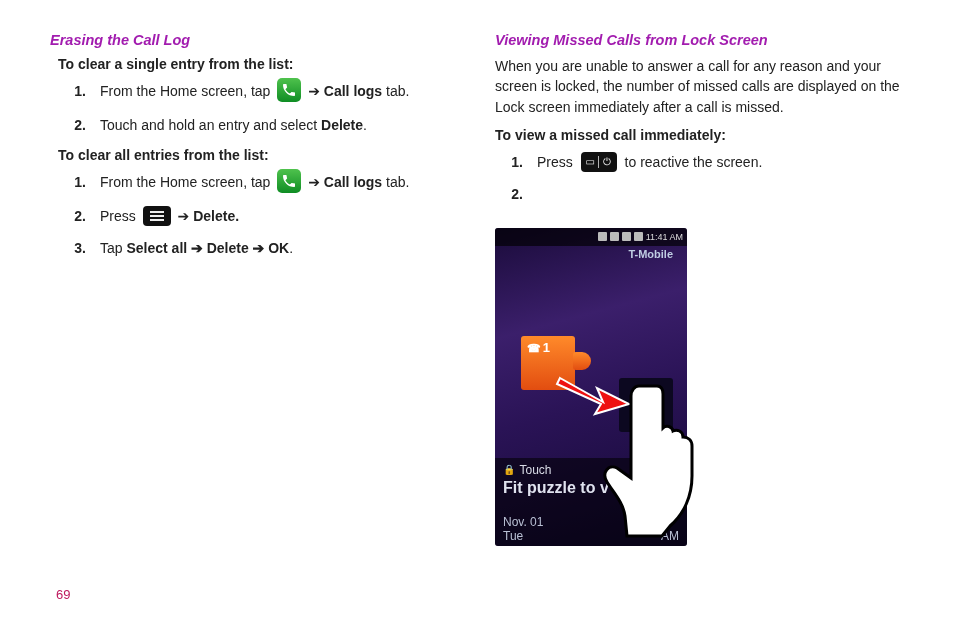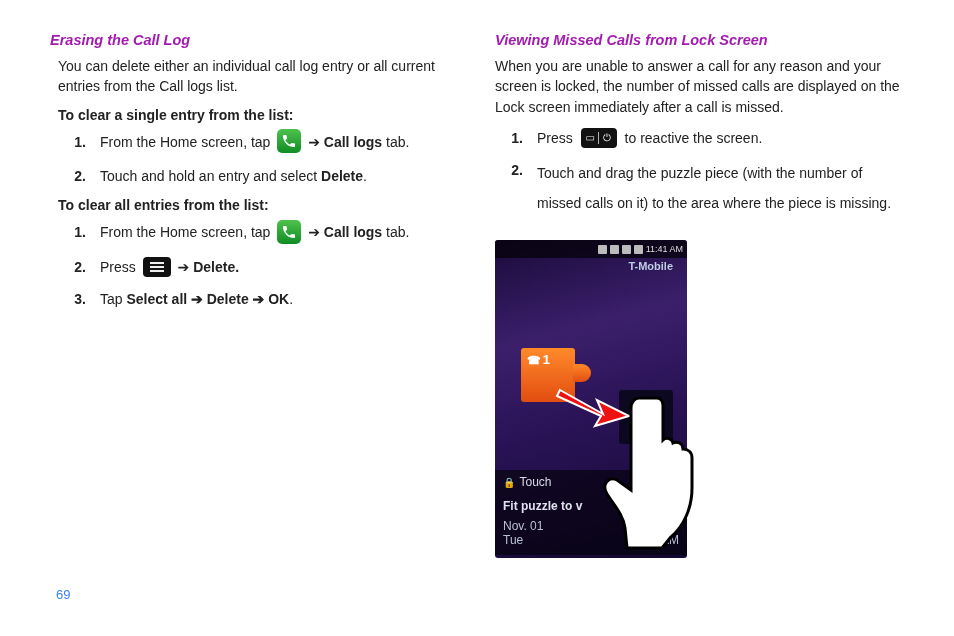--- a/index.html
+++ b/index.html
@@ -45,21 +45,21 @@
     content:""; display:block; width:14px; height:2px; background:#eee;
     box-shadow: 0 -4px 0 #eee, 0 4px 0 #eee;
   }
   .icon-sleep {
     display:inline-flex; vertical-align:middle; width:36px; height:20px;
     background:#111; border-radius:4px; margin:0 4px; position:relative; top:-1px;
     font-size:10px; color:#eee; align-items:center; justify-content:center; letter-spacing:1px;
   }
   .icon-sleep span{ font-size:10px; }
   .pagefoot {
-    position: absolute; left: 56px; bottom: 34px; font-size: 13px; color:#3b82f6;
+    position: absolute; left: 56px; bottom: 34px; font-size: 13px; color:#be185d;
   }
   .rightblock { display:flex; gap:10px;flex-direction:column; }
   .righttext { flex:1; }
   .phonefig {
     width: 192px; height: 320px; position: relative;
     border-radius: 4px; overflow: visible; flex-shrink:0;
     margin-top: 2px;
   }
   .phonescreen {
     width: 192px; height: 318px;
@@ -93,35 +93,34 @@
   }
   .arrow {
     position:absolute; left:60px; top:140px; width:80px; height:50px; pointer-events:none;
   }
   .bottom-strip {
     position:absolute; left:0; right:0; top:230px; height:auto;
     background:rgba(0,0,0,.55); padding:5px 8px 8px 8px;
   }
   .lockline { color:#d8dbe6; font-size:12px; display:flex; align-items:center; gap:4px;}
   .lockline .lockic { font-size:10px; }
-  .fitline { color:#dfe2ee; font-size:12px; font-weight:bold; margin-top:10px;}
-  .dateline { color:#b9c0d4; font-size:12px; margin-top:6px; display:flex; justify-content:space-between;}
+  .fitline { color:#dfe2ee; font-size:16px; font-weight:bold; margin-top:2px;}
+  .dateline { color:#b9c0d4; font-size:12px; margin-top:18px; display:flex; justify-content:space-between;}
   .hand {
     position:absolute; right:-22px; top:150px; width:110px; height:160px;
     pointer-events:none;
   }
 </style>
 </head>
 <body>
 
 <div class="cols">
 
   <div class="col">
     <div class="h3">Erasing the Call Log</div>
-    <div class="body-text">You can delete either an individual call log entry or all current entries from the Call logs list.</div>
     <div class="sub">To clear a single entry from the list:</div>
     <ol class="ol">
       <li>
         <span class="num">1.</span>
         <span class="li-body">
           <span>From the Home screen, tap </span>
           <span class="icon-phone">
             <svg viewBox="0 0 24 24">
                 <path fill="#fff" d="M6.6 10.8c1.4 2.8 3.8 5.1 6.6 6.6l2.2-2.2c.3-.3.7-.4 1.1-.3 1.1.4 2.3.6 3.5.6.6 0 1 .5 1 1V20c0 .6-.5 1-1 1C10.6 21 3 13.4 3 4c0-.6.5-1 1-1h3.5c.6 0 1 .5 1 1 0 1.2.2 2.4.6 3.5.1.4 0 .8-.3 1.1L6.6 10.8z"></path>
               </svg>
@@ -175,34 +174,34 @@
         </span>
       </li>
     </ol>
   </div>
 
   <div class="col">
     <div class="h3">Viewing Missed Calls from Lock Screen</div>
     <div class="rightblock">
       <div class="righttext">
         <div class="body-text" style="margin-left:0">When you are unable to answer a call for any reason and your screen is locked, the number of missed calls are displayed on the Lock screen immediately after a call is missed.</div>
+        <div class="sub" style="margin-left:0">To view a missed call immediately:</div>
         <ol class="ol" style="margin-left:12px">
           <li>
             <span class="num">1.</span>
             <span class="li-body">
               <span>Press </span>
               <span class="icon-sleep">
                   <span>▭│⏻</span>
                 </span>
               <span> to reactive the screen.</span>
             </span>
           </li>
           <li>
             <span class="num">2.</span>
-            <span class="li-body" style="line-height:2.1">Touch and drag the puzzle piece (with the number of missed calls on it) to the area where the piece is missing.</span>
           </li>
         </ol>
       </div>
 
       <div class="phonefig">
         <div class="phonescreen">
           <div class="statusbar">
             <span class="sicon"></span>
             <span class="sicon"></span>
             <span class="sicon"></span>

